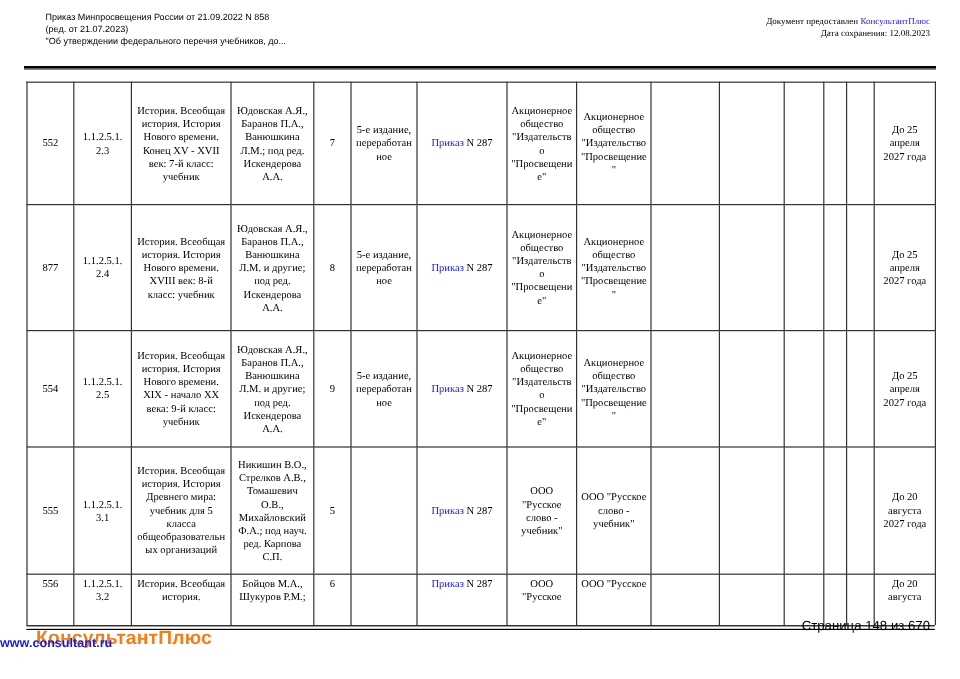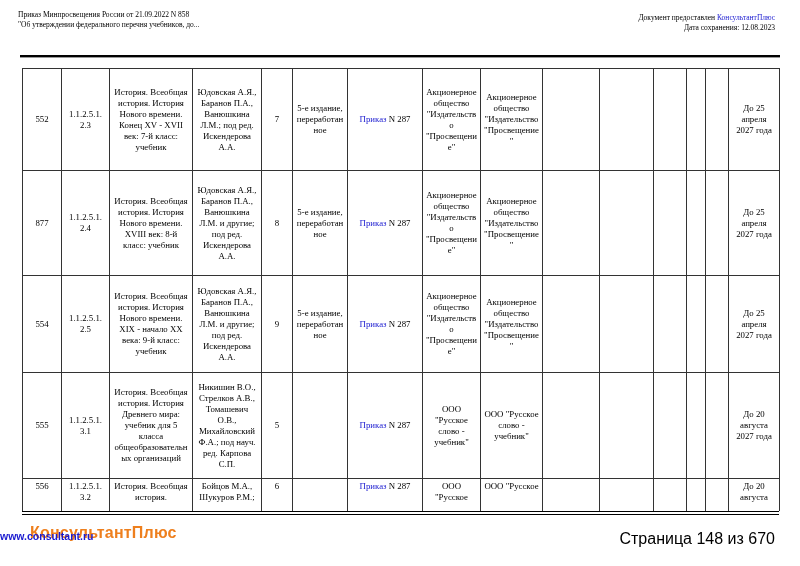--- a/index.html
+++ b/index.html
@@ -4,22 +4,22 @@
 <style>
   html,body { margin:0; padding:0; }
   body {
     width:800px; height:566px; position:relative;
     background:#ffffff; color:#000;
     font-family:"Liberation Sans", sans-serif;
     overflow:hidden;
   }
   
   .header-left {
-    position:absolute; left:18px; top:10px;
-    font-size:7.5px; line-height:10px; color:#000;font-family:Liberation Serif, serif;
+    position:absolute; left:38px; top:10px;
+    font-size:7.5px; line-height:10px; color:#000;
   }
   .header-right {
     position:absolute; right:25px; top:13px; text-align:right;
     font-size:7.5px; line-height:10px;font-family:Liberation Serif, serif;
   }
   .link { color:#1b1bd0; cursor:pointer; }
   .header-rule {
     position:absolute; left:20px; top:55px; width:760px;
     height:2px; background:#000; border-bottom:1px solid #9a9a9a;
   }
@@ -43,44 +43,45 @@
   
   col.w1{width:39px} col.w2{width:48px} col.w3{width:83px} col.w4{width:69px}
   col.w5{width:31px} col.w6{width:55px} col.w7{width:75px} col.w8{width:58px}
   col.w9{width:62px} col.w10{width:57px} col.w11{width:54px} col.w12{width:33px}
   col.w13{width:19px} col.w14{width:23px} col.w15{width:51px}
   
   tbody tr:nth-child(1){height:102px}
   tbody tr:nth-child(2){height:105px}
   tbody tr:nth-child(3){height:97px}
   tbody tr:nth-child(4){height:106px}
-  tbody tr:nth-child(5){height:32px}
+  tbody tr:nth-child(5){height:42px}
   
   .footer-brand {
     position:absolute; left:30px; top:524px;
     color:#ee7f1d; font-weight:bold; font-size:16px; letter-spacing:0.2px;
   }
   .footer-tagline {
     position:absolute; left:31px; top:543px;
     color:#ee7f1d; font-weight:bold; font-size:8.5px; letter-spacing:0.3px;margin-top:40px;
   }
   .footer-site {
     position:absolute; left:0; top:530px; width:800px; 
     color:#1b1bd0; font-weight:bold; font-size:10.5px;
   }
   .footer-page {
-    position:absolute; right:25px; top:530px;
-    color:#000; font-size:16px;
+    position:absolute; right:25px; top:516px;
+    color:#000; font-size:11px;
   }
 </style>
 </head>
 <body>
 
 <div class="header-left">
   <div>Приказ Минпросвещения России от 21.09.2022 N 858</div>
+  <div>(ред. от 21.07.2023)</div>
   <div>"Об утверждении федерального перечня учебников, до...</div>
 </div>
 
 <div class="header-right">
   <div>
     <span>Документ предоставлен</span>
     <span class="link">КонсультантПлюс</span>
   </div>
   <div>Дата сохранения: 12.08.2023</div>
 </div>

